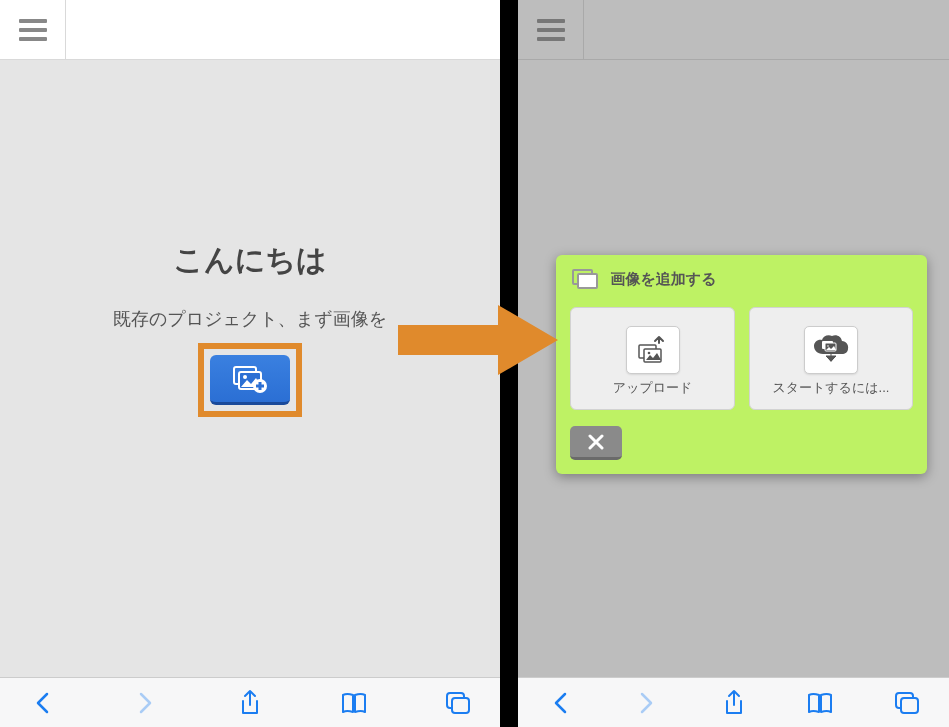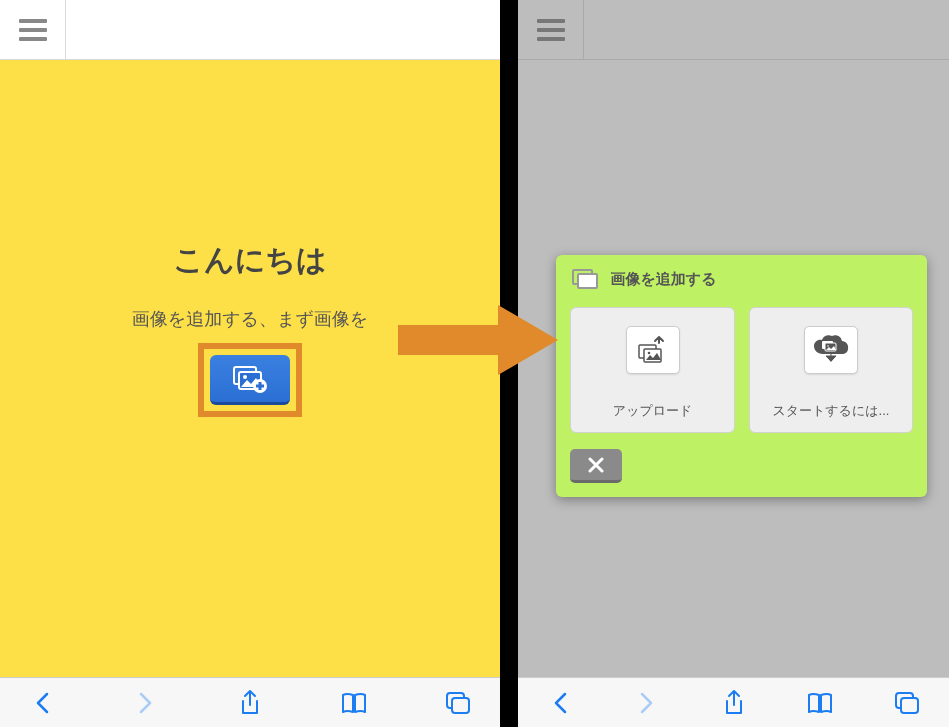--- a/index.html
+++ b/index.html
@@ -21,21 +21,21 @@
 
     .pane {
       position: relative;
       height: 727px;
       display: flex;
       flex-direction: column;
     }
 
     .pane-left {
       width: 540px;
-      background: #fde047;
+      background: #e5e5e5;
     }
 
     .divider {
       width: 20px;
       background: #000000;
       height: 727px;
     }
 
     .pane-right {
       width: 465px;
@@ -158,21 +158,21 @@
 
     .action-card {
       flex: 1;
       background: #eeeeee;
       border: 1px solid #d2d2d2;
       border-radius: 6px;
       padding: 18px 8px 12px 8px;
       display: flex;
       flex-direction: column;
       align-items: center;
-      gap: 28px;
+      gap: 5px;
       cursor: pointer;
     }
 
     .action-icon-box {
       width: 54px;
       height: 48px;
       background: #ffffff;
       border: 1px solid #cccccc;
       border-radius: 5px;
       display: flex;
@@ -244,21 +244,21 @@
           <rect x="0" y="0" width="28" height="4" rx="1" fill="#888888"></rect>
           <rect x="0" y="9" width="28" height="4" rx="1" fill="#888888"></rect>
           <rect x="0" y="18" width="28" height="4" rx="1" fill="#888888"></rect>
         </svg>
       </div>
     </div>
 
     <div class="left-content">
       <div class="greeting">こんにちは</div>
       <div class="instruction">
-        <span>画像を追加する、まず画像を</span><br>
+        <span>既存のプロジェクト、まず画像を</span><br>
       </div>
       <div class="add-button-highlight">
         <button class="add-button">
           <svg width="36" height="28" viewBox="0 0 36 28">
             <rect x="2" y="2" width="22" height="17" rx="2" fill="none" stroke="#ffffff" stroke-width="2"></rect>
             <rect x="7" y="7" width="22" height="17" rx="2" fill="#2b6fd4" stroke="#ffffff" stroke-width="2"></rect>
             <circle cx="13" cy="12" r="2" fill="#ffffff"></circle>
             <path d="M9 22 L15 15 L19 19 L24 13 L29 22 Z" fill="#ffffff"></path>
             <circle cx="28" cy="21" r="7" fill="#ffffff"></circle>
             <rect x="26.5" y="17" width="3" height="8" fill="#2b6fd4"></rect>

